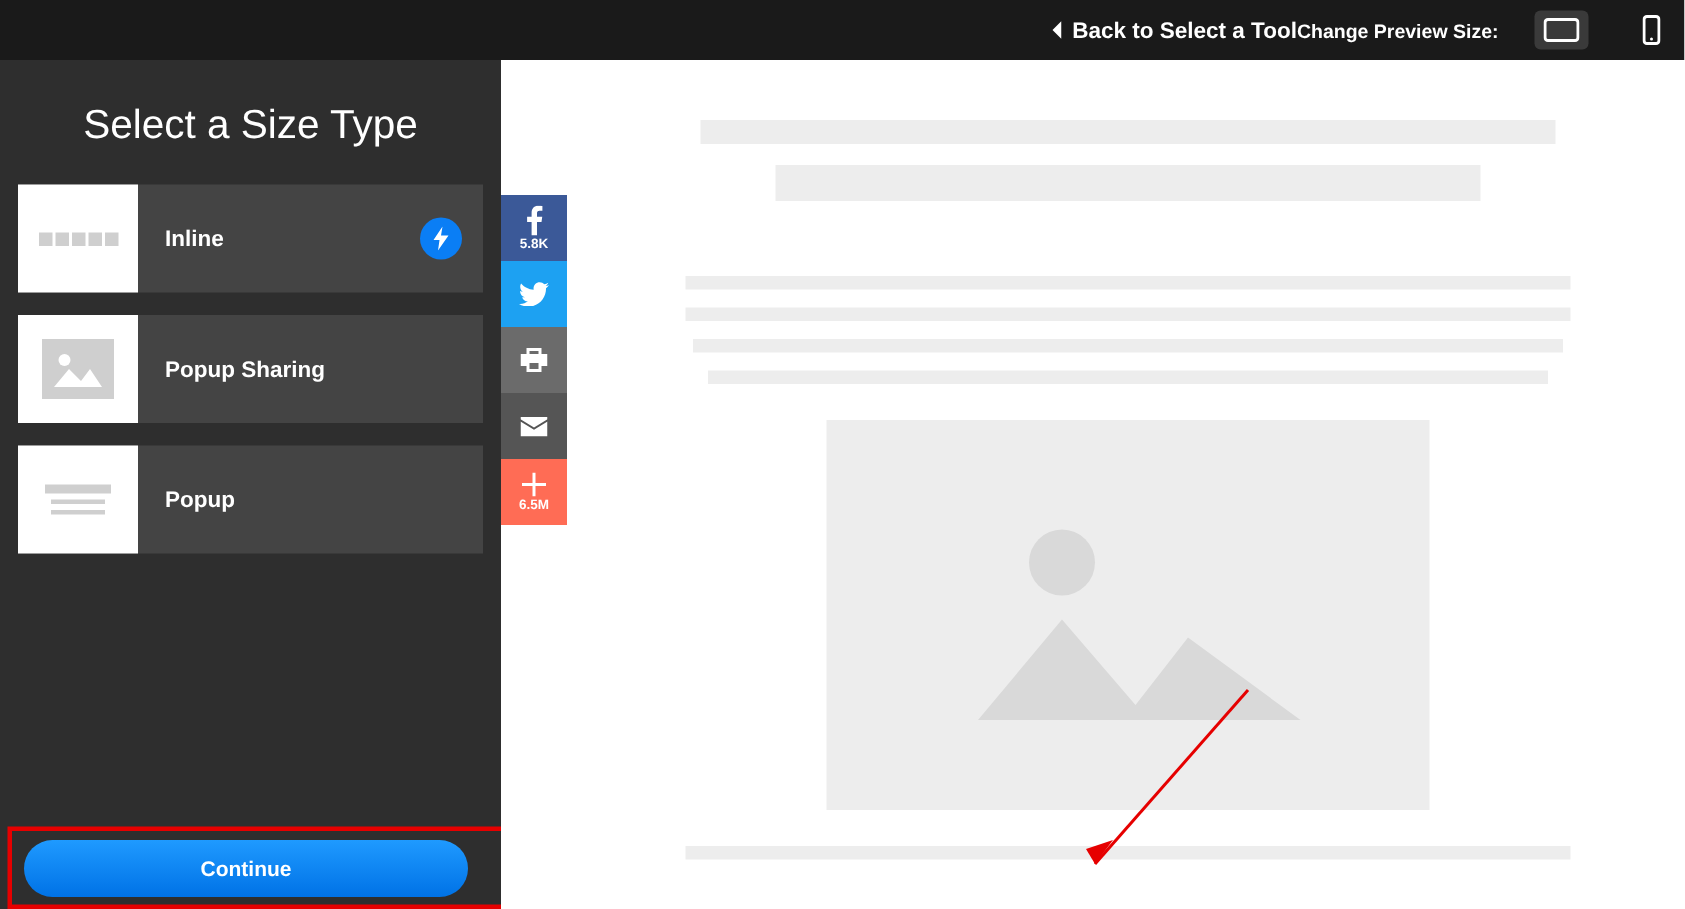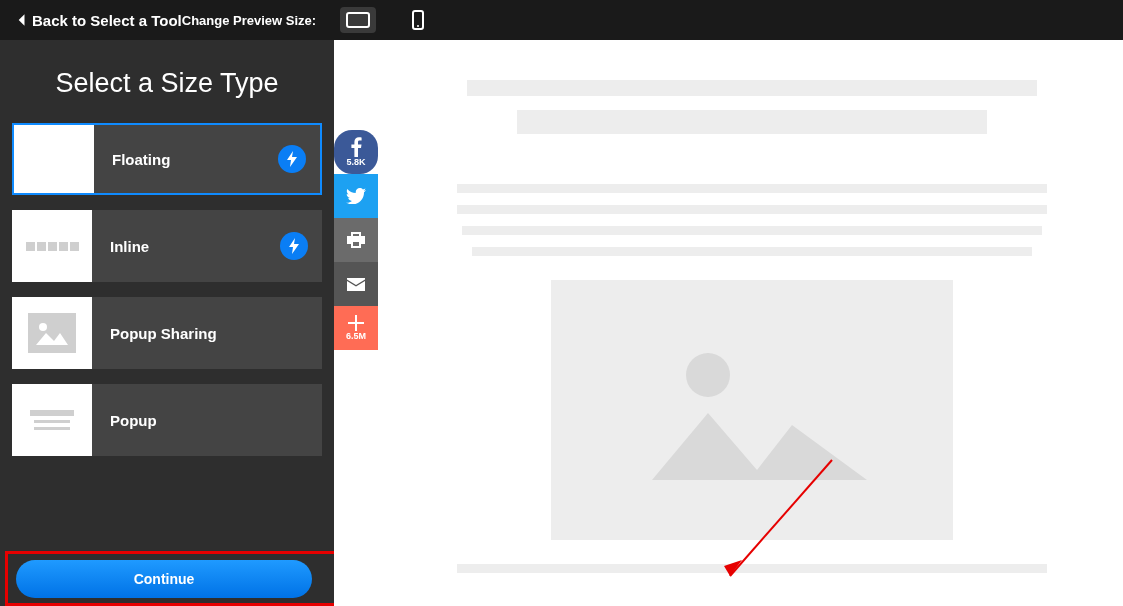--- a/index.html
+++ b/index.html
@@ -3,22 +3,22 @@
   <meta charset="utf-8">
   <style>
     * { margin: 0; padding: 0; box-sizing: border-box; font-family: -apple-system, BlinkMacSystemFont, "Segoe UI", Arial, sans-serif; }
     body { width: 1123px; height: 606px; overflow: hidden; background: #fff; }
 
     .top-bar {
       height: 40px;
       background: #1a1a1a;
       display: flex;
       align-items: center;
-      justify-content: flex-start;
-      padding: 0 16px;
+      justify-content: flex-end;
+      padding: 0 4px;
       color: #fff;
     }
     .back-link { display: flex; align-items: center; gap: 6px; font-weight: 700; font-size: 15px; cursor: pointer; }
     .back-link svg { width: 10px; height: 14px; }
     .preview-controls { display: flex; align-items: center; gap: 24px; }
     .preview-label { font-size: 13px; font-weight: 600; }
     .preview-btn { width: 36px; height: 26px; border-radius: 4px; display: flex; align-items: center; justify-content: center; cursor: pointer; }
     .preview-btn.active { background: #3a3a3a; }
 
     .content-wrap { display: flex; height: calc(100% - 40px); }
@@ -126,21 +126,21 @@
       height: 44px;
       display: flex;
       flex-direction: column;
       align-items: center;
       justify-content: center;
       color: #fff;
       cursor: pointer;
     }
     .share-item .count { font-size: 9px; margin-top: 2px; font-weight: 600; }
     .share-item.small-gap svg { margin-bottom: -2px; }
-    .fb { background: #3b5998; border-radius: 18px; }
+    .fb { background: #3b5998; }
     .tw { background: #1da1f2; }
     .pr { background: #6b6b6b; }
     .em { background: #555; }
     .pl { background: #ff6c55; }
 
     .page-mock {
       margin-left: 46px;
       padding: 40px 60px;
     }
     .mock-block { background: #ededed; margin: 0 auto; }
@@ -182,29 +182,20 @@
           <circle cx="6" cy="16" r="1" fill="#fff"></circle>
         </svg>
     </div>
   </div>
 </div>
 
 <div class="content-wrap">
   <aside class="sidebar">
     <h1 class="sidebar-title">Select a Size Type</h1>
 
-    <div class="tool-card selected">
-      <div class="tool-thumb"></div>
-      <span class="tool-label">Floating</span>
-      <span class="amp-badge">
-        <svg width="12" height="16" viewBox="0 0 12 16" fill="#fff">
-            <path d="M7 0 L1 9 L5 9 L4 16 L11 6 L6 6 Z"></path>
-          </svg>
-      </span>
-    </div>
 
     <div class="tool-card">
       <div class="tool-thumb">
         <div class="thumb-inline">
             <span></span>
             <span></span>
             <span></span>
             <span></span>
             <span></span>
           </div>

